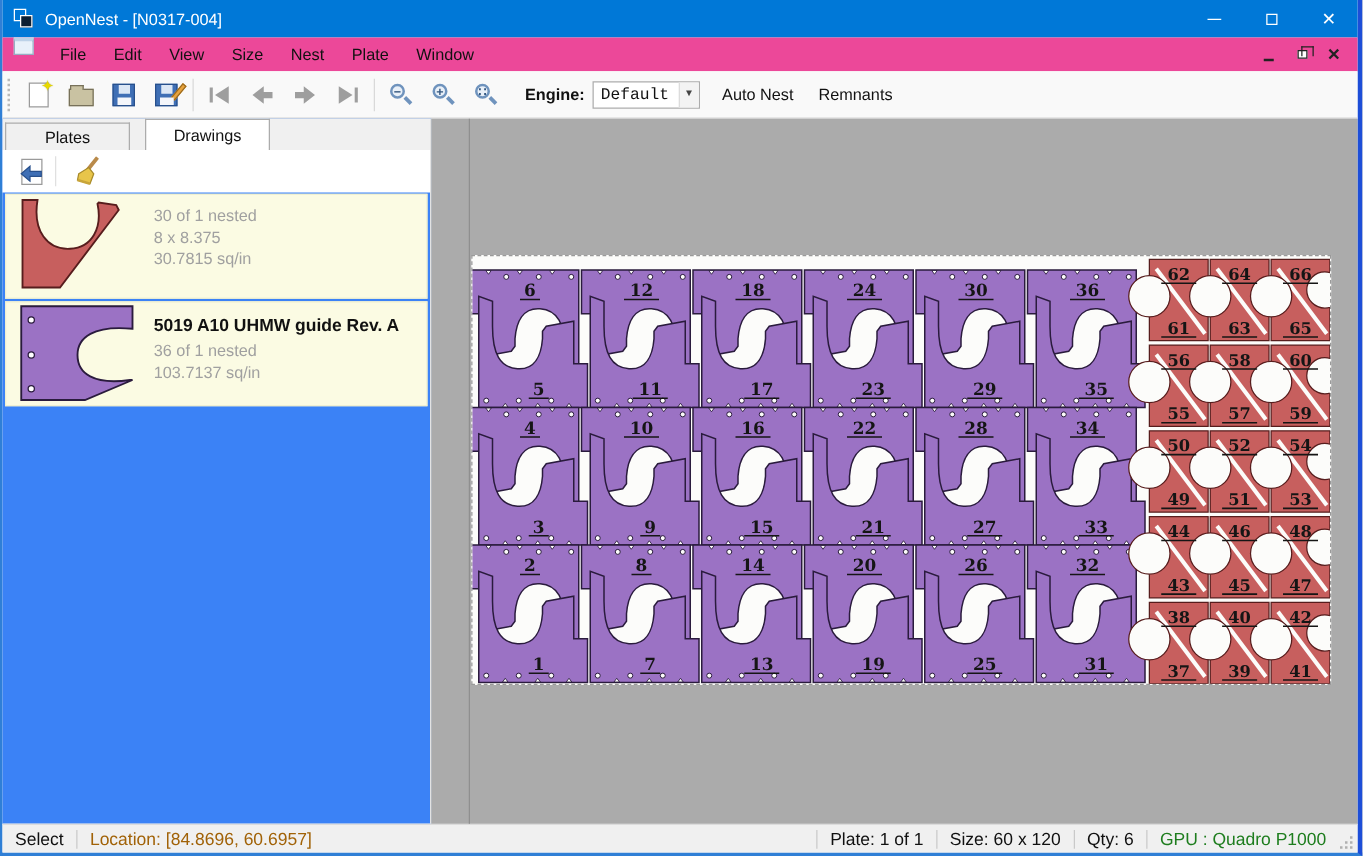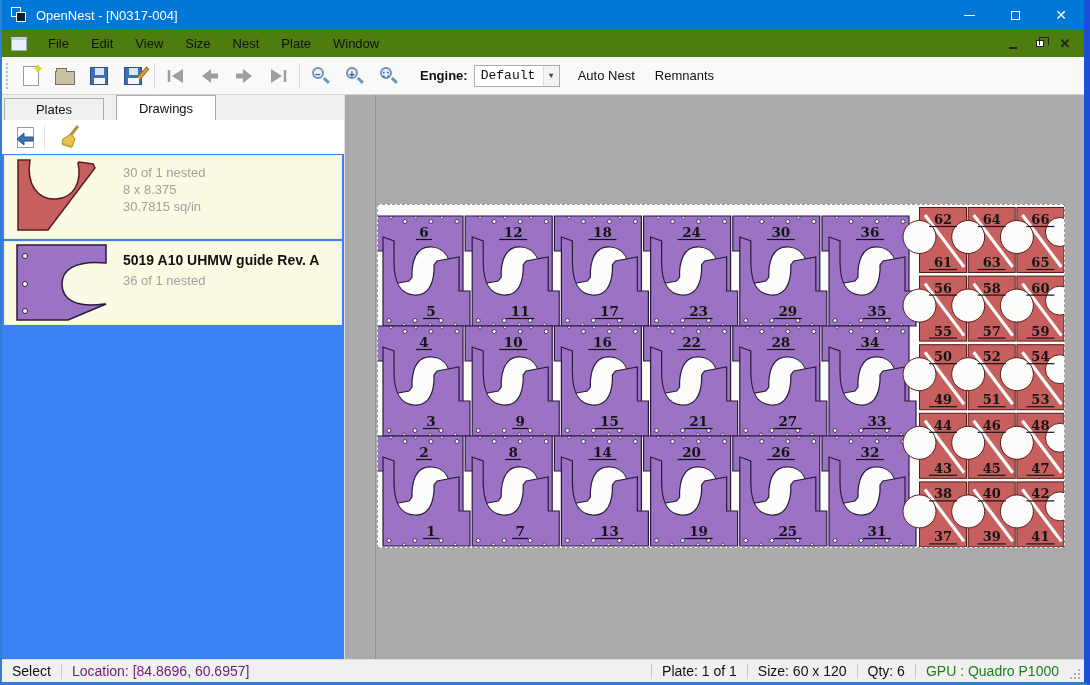--- a/index.html
+++ b/index.html
@@ -1,34 +1,34 @@
 <!DOCTYPE html>
 <html><head>
 <meta charset="utf-8">
 <style>
   * { margin:0; padding:0; box-sizing:border-box; }
   html,body { width:1090px; height:685px; overflow:hidden; }
   body { font-family:"Liberation Sans", sans-serif; font-size:13px; color:#111; }
   .window { width:1090px; height:685px; display:flex; flex-direction:column;
-            border-left:2px solid #2f7fd6; border-right:6px solid #1d4ed8; border-bottom:3px solid #2f7fd6; background:#fff; }
+            border-left:2px solid #2f7fd6; border-right:4px solid #1d4ed8; border-bottom:3px solid #2f7fd6; background:#fff; }
 
   
   .titlebar { height:30px; background:#0078d7; color:#fff; display:flex; align-items:center; flex:0 0 auto; }
   .app-icon { width:16px; height:16px; margin:0 9px 0 9px; position:relative; }
   .app-icon .sq1 { position:absolute; left:0; top:0; width:10px; height:10px; border:1.5px solid #fff; }
   .app-icon .sq2 { position:absolute; left:5px; top:5px; width:10px; height:10px; background:#0d1f33; border:1.5px solid #fff; }
   .title-text { font-size:13px; }
   .titlebar-spacer { flex:1; }
   .caption-btn { width:46px; height:30px; display:flex; align-items:center; justify-content:center; color:#fff; font-size:13px; }
   .cap-min { width:11px; height:1px; background:#fff; display:block; }
   .cap-max { width:9px; height:9px; border:1px solid #fff; display:block; }
   .cap-close { font-size:14px; line-height:14px; }
 
   
-  .menubar { height:27px; background:#4d7c0f; display:flex; align-items:center; flex:0 0 auto; }
+  .menubar { height:27px; background:#ec4899; display:flex; flex:0 0 auto; }
   .mdi-doc-icon { width:16px; height:14px; margin:0 10px 0 9px; background:#e8f1fa; border:1px solid #98aec4; border-top:3px solid #bcd2e8; }
   .menu-item { padding:0 11px; height:27px; display:flex; align-items:center; cursor:default; }
   .menubar-spacer { flex:1; }
   .mdi-btns { display:flex; align-items:center; margin-right:8px; gap:4px; }
   .mdi-btn { width:22px; height:18px; display:flex; align-items:center; justify-content:center; color:#222; }
   .mdi-min { width:8px; height:2px; background:#222; margin-top:8px; }
   .mdi-restore { width:8px; height:7px; border:1px solid #222; position:relative; background:#fff; margin-left:2px; }
   .mdi-restore:before { content:""; position:absolute; left:2px; top:-4px; width:8px; height:7px; border:1px solid #222; border-bottom:none; }
   .mdi-close { font-weight:bold; font-size:13px; }
 
@@ -79,21 +79,21 @@
   .workspace { flex:1; background:#ababab; position:relative; min-width:0; }
   .ws-line { position:absolute; left:30px; top:0; bottom:0; width:1px; background:#8f8f8f; }
   .plate { position:absolute; left:32px; top:109px; width:688px; height:344px; background:#fcfcfa; border:1px dashed #9a9a9a; }
   .plate svg { display:block; }
 
   
   .statusbar { height:23px; background:#f0f0f0; border-top:1px solid #dcdcdc; display:flex; align-items:center; font-size:14px; flex:0 0 auto; }
   .sb-item { padding:0 10px; white-space:nowrap; }
   .sb-sep { width:1px; height:15px; background:#c9c9c9; }
   .sb-mode { color:#111; }
-  .sb-loc { color:#701a75; }
+  .sb-loc { color:#a16207; }
   .sb-spacer { flex:1; }
   .sb-gpu { font-weight:normal; }
   .sb-grip { width:12px; height:12px; margin:6px 3px 0 0; position:relative; }
   .sb-grip i { position:absolute; width:2px; height:2px; background:#b0b0b0; }
 </style>
 </head>
 <body>
 
 <div class="window">
 
@@ -248,20 +248,21 @@
             <svg width="94" height="80" viewBox="0 0 94 80">
               <path stroke-width="1.5" d="M2,2 L91,2 L91,20 C60,17 47,27 47,41 C47,56 60,65 89,61 L91,61 L53,77 L2,77 Z" fill="#9b72c4" stroke="#2a1b3d"></path>
               <circle cx="10" cy="13" r="2.5" fill="#fff" stroke="#2a1b3d"></circle>
               <circle cx="10" cy="41" r="2.5" fill="#fff" stroke="#2a1b3d"></circle>
               <circle cx="10" cy="68" r="2.5" fill="#fff" stroke="#2a1b3d"></circle>
             </svg>
           </div>
           <div class="d-info">
             <div class="d-title">5019 A10 UHMW guide Rev. A</div>
             <div class="d-sub">36 of 1 nested</div>
+            <div class="d-sub">103.7137 sq/in</div>
           </div>
         </div>
       </div>
     </div>
 
     <div class="workspace">
       <div class="ws-line"></div>
       <div class="plate">
         <svg id="plate-svg" width="686" height="342" viewBox="0 0 686 342">
             <g transform="translate(-2,11) rotate(180 43.5 46.5)">

